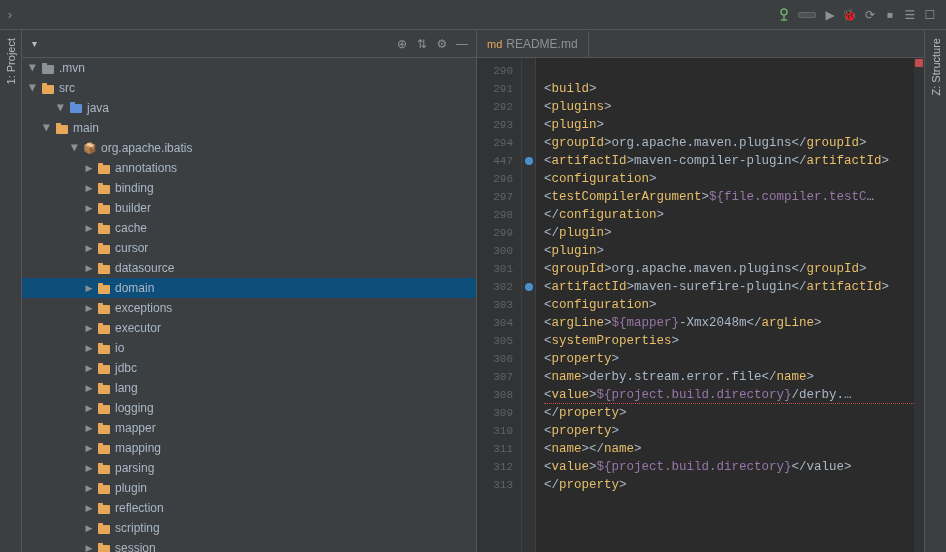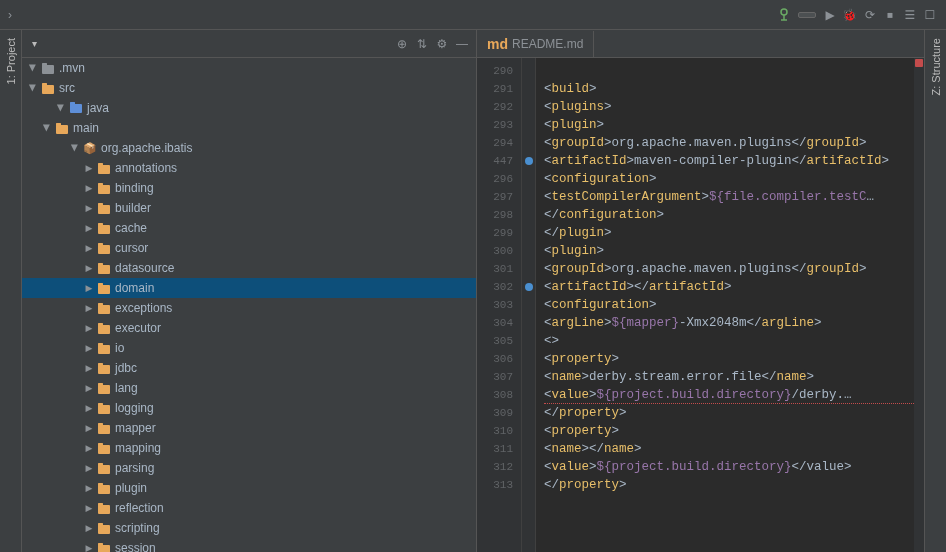--- a/index.html
+++ b/index.html
@@ -198,21 +198,21 @@
     }
     .tab.active {
       background: #2b2b2b;
       color: #e8e8e8;
       border-bottom: 2px solid #2b2b2b;
     }
     .tab-close {
       font-size: 10px;
       color: #8c9196;
     }
-    .tab-icon-md { color: #e8a85a; font-size: 14px; font-weight: bold; }
+    .tab-icon-md { color: #e8a85a; font-size: 11px; font-weight: normal; }
     .tab-icon-xml { color: #e8a85a; font-size: 10px; }
 
     .code-area {
       flex: 1;
       display: flex;
       overflow: hidden;
     }
     .line-numbers {
       width: 45px;
       background: #313335;
@@ -757,20 +757,21 @@
             <span style="color: rgb(169, 183, 198);">org.apache.maven.plugins</span>
             <span style="color: rgb(169, 183, 198);">&lt;/</span>
             <span style="color: rgb(232, 191, 106);">groupId</span>
             <span style="color: rgb(169, 183, 198);">&gt;</span>
           </div>
           <div class="code-line">
             <span style="color: rgb(169, 183, 198);">                </span>
             <span style="color: rgb(169, 183, 198);">&lt;</span>
             <span style="color: rgb(232, 191, 106);">artifactId</span>
             <span style="color: rgb(169, 183, 198);">&gt;</span>
+            <span style="color: rgb(169, 183, 198);">maven-surefire-plugin</span>
             <span style="color: rgb(169, 183, 198);">&lt;/</span>
             <span style="color: rgb(232, 191, 106);">artifactId</span>
             <span style="color: rgb(169, 183, 198);">&gt;</span>
           </div>
           <div class="code-line">
             <span style="color: rgb(169, 183, 198);">                </span>
             <span style="color: rgb(169, 183, 198);">&lt;</span>
             <span style="color: rgb(232, 191, 106);">configuration</span>
             <span style="color: rgb(169, 183, 198);">&gt;</span>
           </div>
@@ -781,20 +782,21 @@
             <span style="color: rgb(169, 183, 198);">&gt;</span>
             <span style="color: rgb(152, 118, 170);">${mapper}</span>
             <span style="color: rgb(169, 183, 198);"> -Xmx2048m</span>
             <span style="color: rgb(169, 183, 198);">&lt;/</span>
             <span style="color: rgb(232, 191, 106);">argLine</span>
             <span style="color: rgb(169, 183, 198);">&gt;</span>
           </div>
           <div class="code-line">
             <span style="color: rgb(169, 183, 198);">                    </span>
             <span style="color: rgb(169, 183, 198);">&lt;</span>
+            <span style="color: rgb(232, 191, 106);">systemProperties</span>
             <span style="color: rgb(169, 183, 198);">&gt;</span>
           </div>
           <div class="code-line">
             <span style="color: rgb(169, 183, 198);">                        </span>
             <span style="color: rgb(169, 183, 198);">&lt;</span>
             <span style="color: rgb(232, 191, 106);">property</span>
             <span style="color: rgb(169, 183, 198);">&gt;</span>
           </div>
           <div class="code-line">
             <span style="color: rgb(169, 183, 198);">                            </span>

